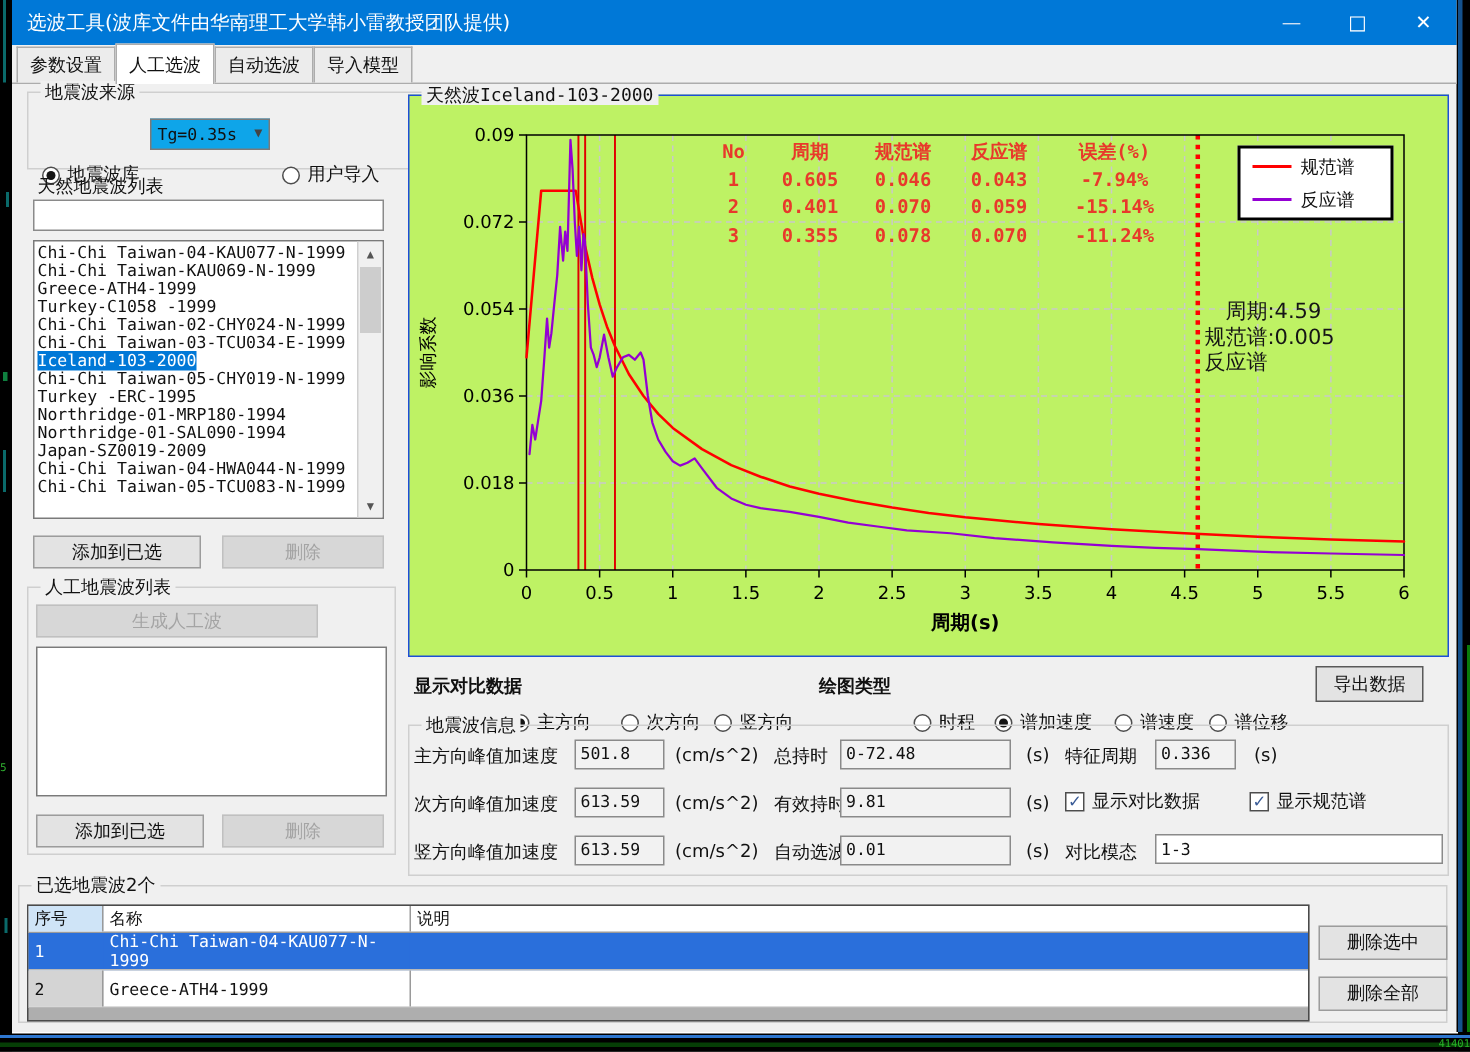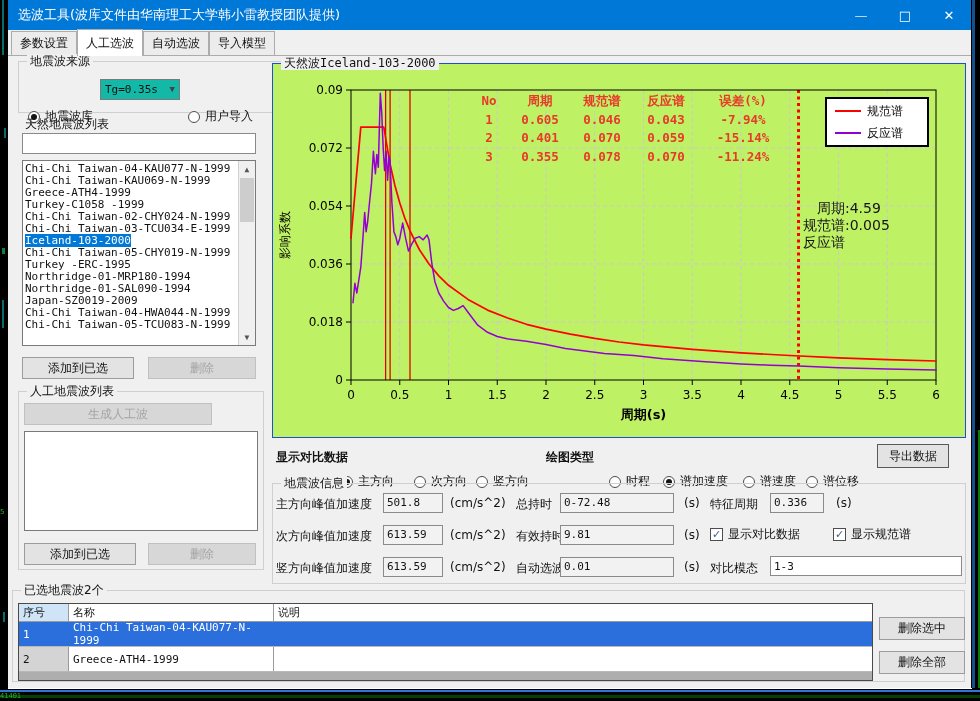--- a/index.html
+++ b/index.html
@@ -32,21 +32,21 @@
   .cb{position:absolute;display:inline-flex;align-items:center;gap:5px;font-size:12px;white-space:nowrap;}
   .cb i{width:13px;height:13px;border:1px solid #4d4d4d;background:#fff;box-sizing:border-box;position:relative;flex:none;}
   .cb i::after{content:"✓";position:absolute;left:1px;top:-1px;font-size:11px;font-weight:bold;color:#3a5b96;}
   .field{position:absolute;border:1px solid #8a8a8a;background:#f2f2f2;
          font:11px "DejaVu Sans Mono","Liberation Mono",monospace;padding:2px 3px;height:20px;
          box-sizing:border-box;color:#111;white-space:nowrap;overflow:hidden;}
   .field.white{background:#fff;}
   input.field{outline:none;}
 
   
-  .combo{position:absolute;left:92px;top:79px;width:80px;height:21px;border:1px solid #7a7a7a;background:#14b8a6;
+  .combo{position:absolute;left:92px;top:79px;width:80px;height:21px;border:1px solid #7a7a7a;background:#0ea5e9;
          font:11px "DejaVu Sans Mono","Liberation Mono",monospace;line-height:19px;padding-left:4px;box-sizing:border-box;}
   .combo .chev{position:absolute;right:4px;top:0;line-height:19px;font-size:9px;color:#444;}
   .listbox{position:absolute;left:14px;top:160px;width:234px;height:186px;background:#fff;border:1px solid #7a7a7a;
            box-sizing:border-box;font:11px "DejaVu Sans Mono","Liberation Mono",monospace;overflow:hidden;padding:2px 0 0 2px;}
   .listbox .li{height:12px;line-height:12px;white-space:nowrap;}
   .listbox .li span.sel{background:#0078d7;color:#fff;}
   .vsb{position:absolute;right:0;top:0;width:16px;height:100%;background:#f0f0f0;border-left:1px solid #cfcfcf;}
   .vsb .arr{position:absolute;left:0;width:16px;height:16px;font-size:8px;color:#555;display:flex;align-items:center;justify-content:center;}
   .vsb .arr.down{bottom:0;}
   .vsb .thumb{position:absolute;left:1px;top:17px;width:14px;height:44px;background:#cdcdcd;}
@@ -80,21 +80,21 @@
   .sel-row .num{background:#d4d4d4;}
   .sel-row.on .num{background:#2a6fdb;}
 
   
   .edge{position:absolute;background:#000;}
   .mark{position:absolute;}
   .statusbar{position:absolute;left:0;top:688px;width:980px;height:13px;background:#000;}
   .statusbar .wline{position:absolute;left:8px;top:0;width:964px;height:1px;background:#fff;}
   .statusbar .bline{position:absolute;left:0;top:2px;width:980px;height:2px;background:#2e77d0;}
   .statusbar .gband{position:absolute;left:0;top:7px;width:980px;height:3px;background:#063e06;}
-  .statusbar .gtext{position:absolute;left:0;top:4px;width:100%;text-align:left;color:#27b327;
+  .statusbar .gtext{position:absolute;left:0;top:4px;width:100%;text-align:right;color:#27b327;
                     font:7px "DejaVu Sans Mono","Liberation Mono",monospace;}
 </style>
 </head>
 <body>
 
 <div class="screen">
 
   <div class="edge" style="left:0;top:0;width:8px;height:701px;">
     <div class="mark" style="left:2px;top:0;width:2px;height:55px;background:#0a6a6a;"></div>
     <div class="mark" style="left:4px;top:128px;width:2px;height:10px;background:#0a6a6a;"></div>

